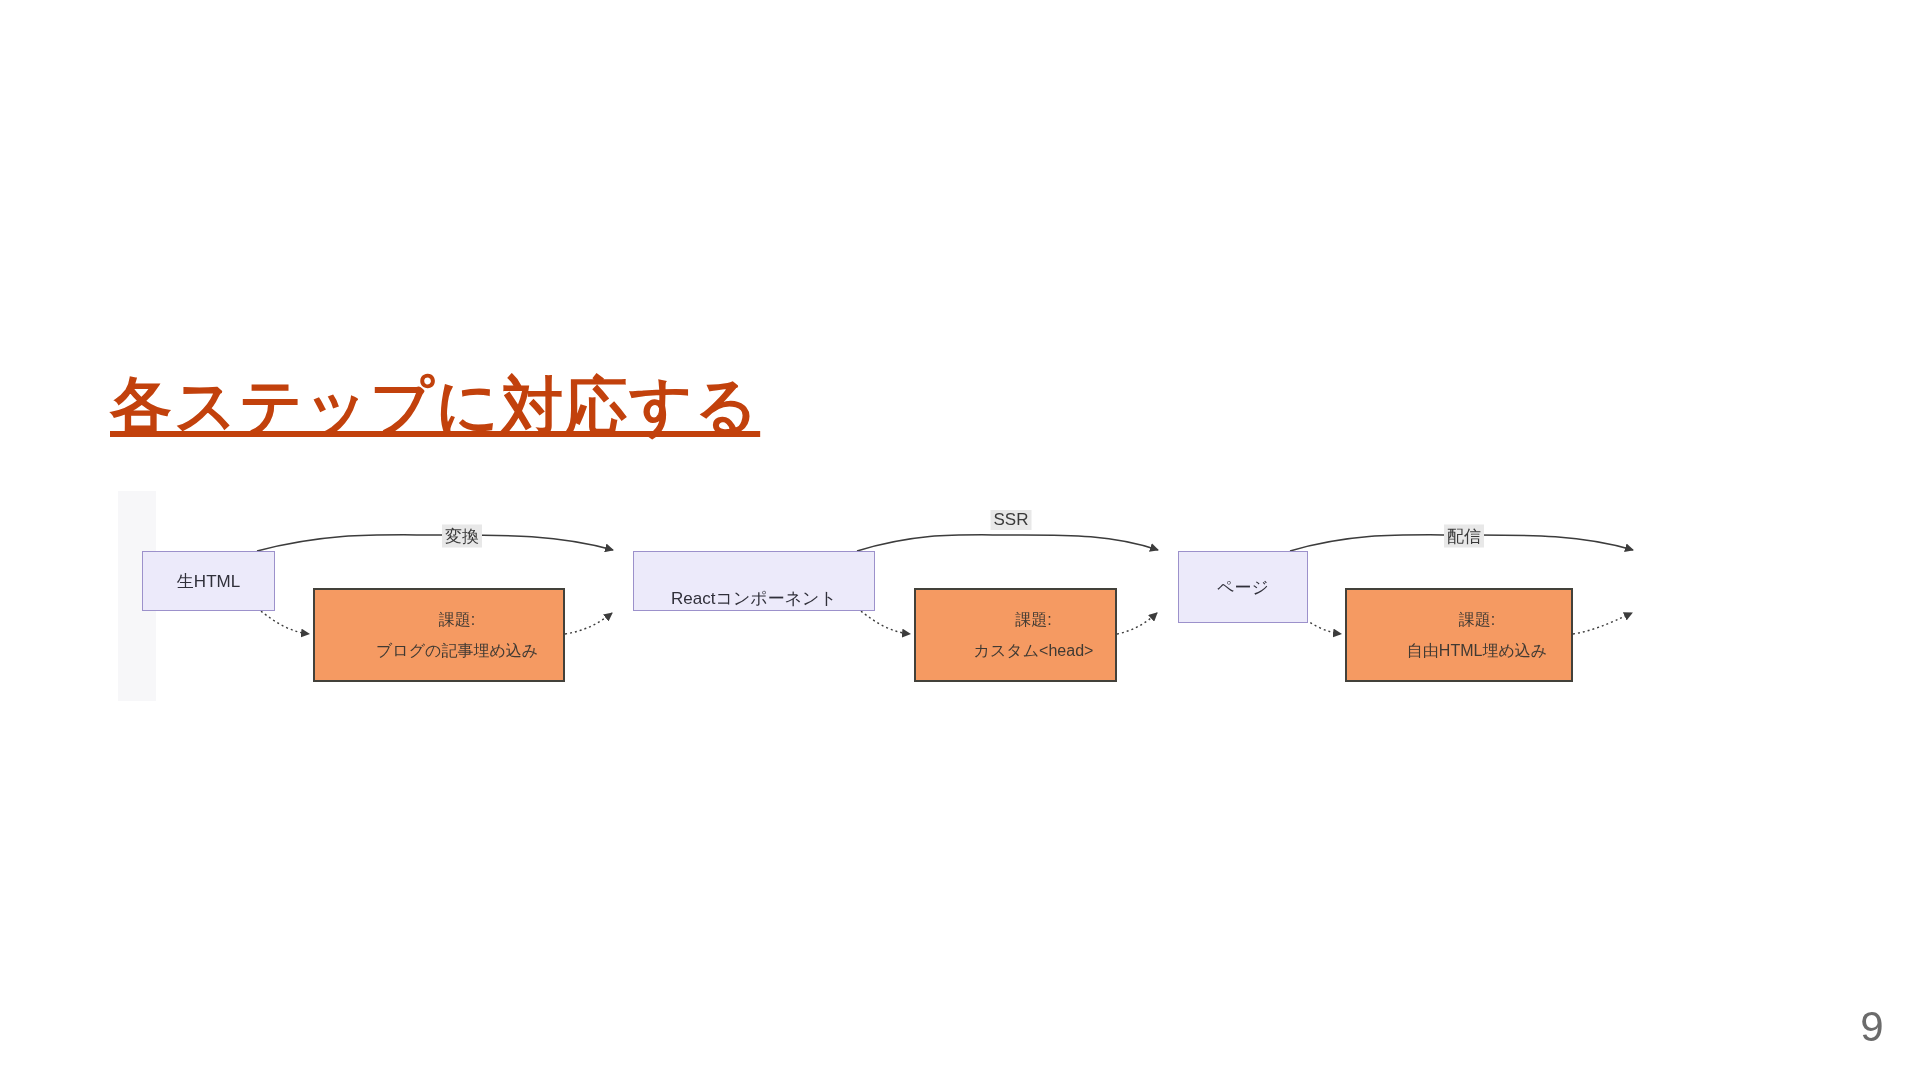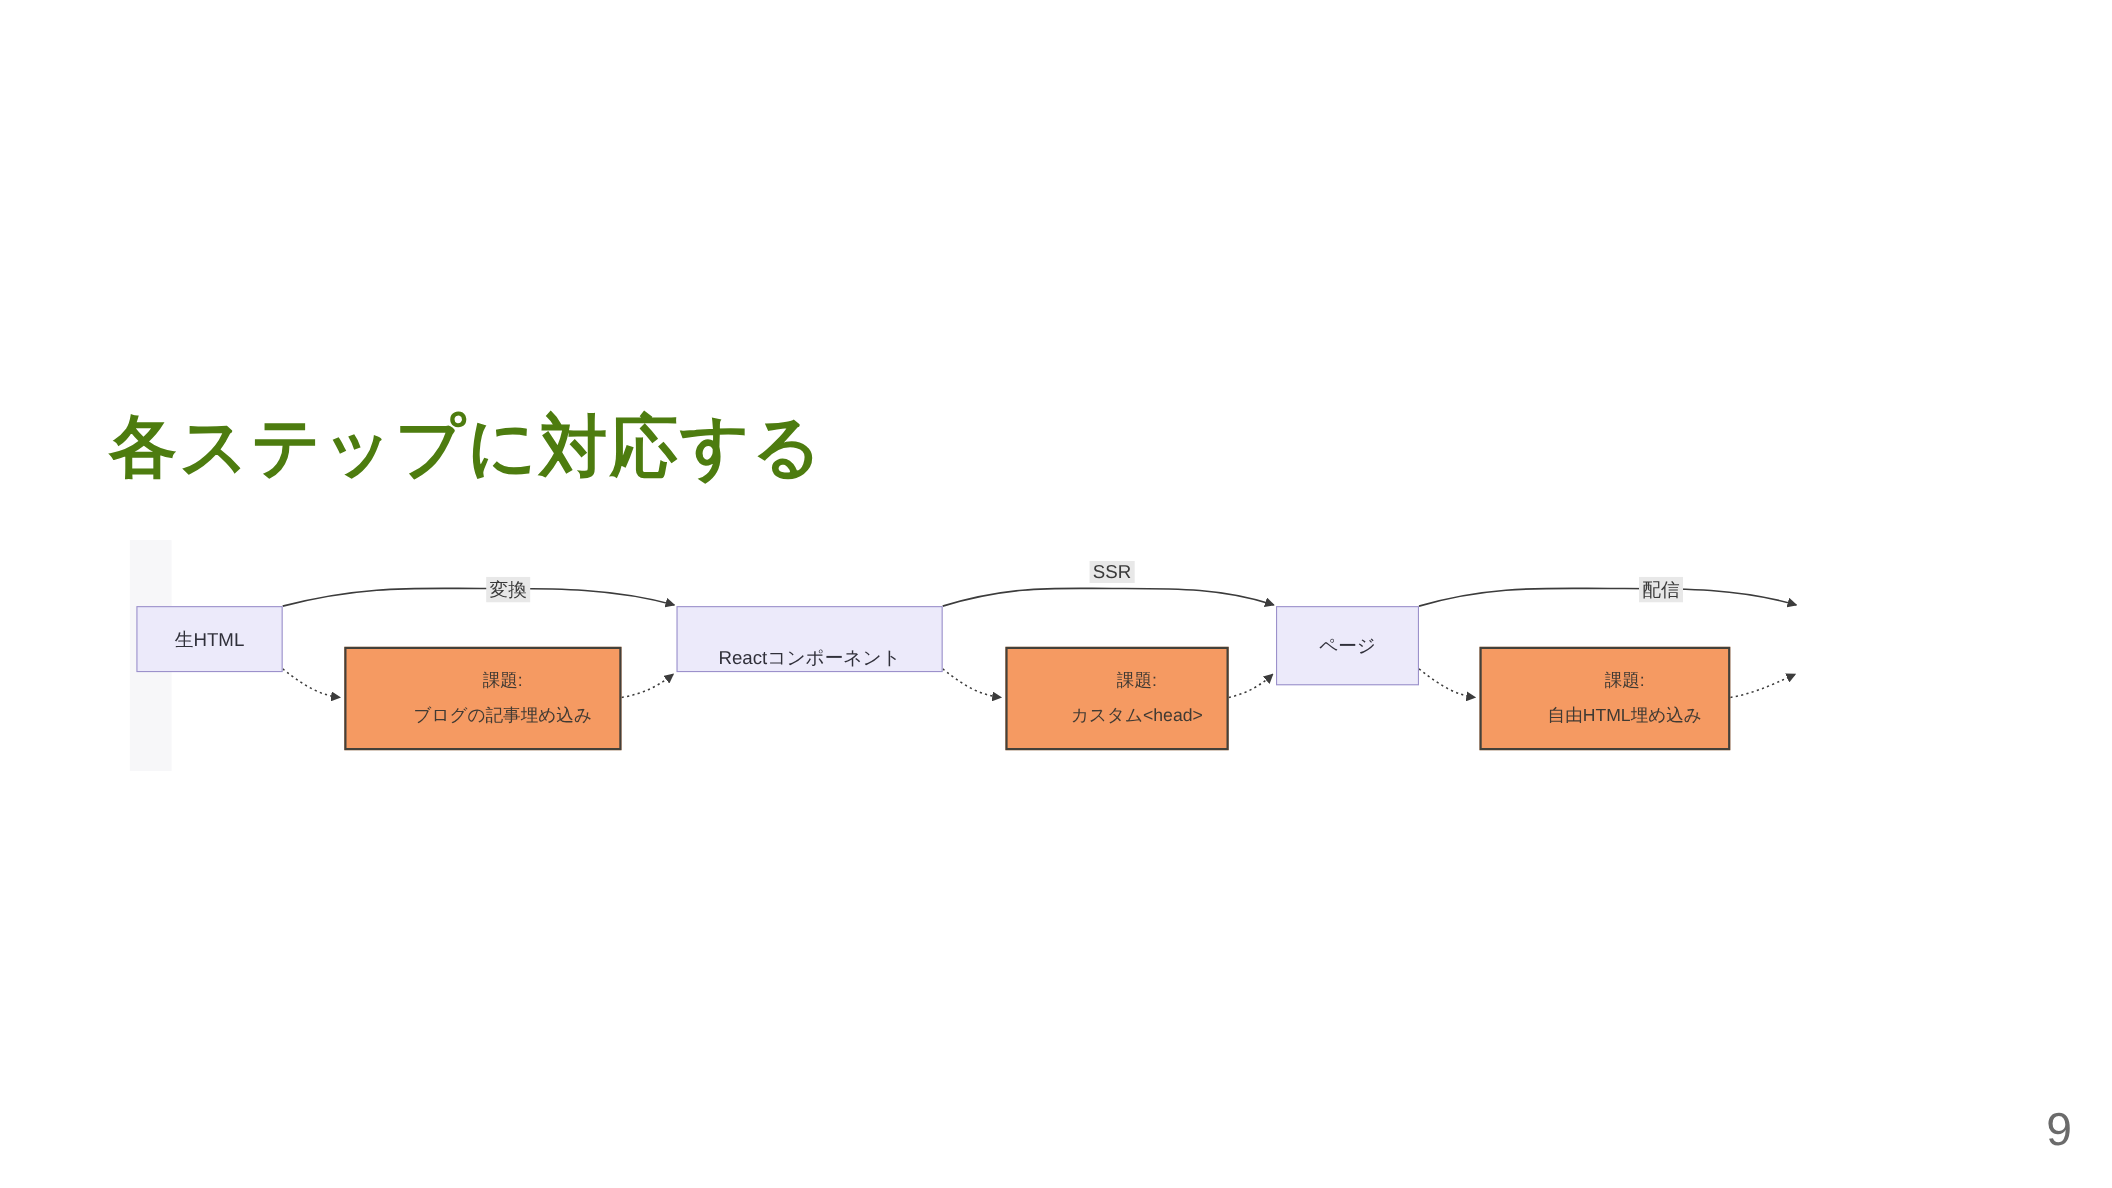--- a/index.html
+++ b/index.html
@@ -3,32 +3,33 @@
 <meta charset="utf-8">
 <style>
   * { margin:0; padding:0; box-sizing:border-box; }
   html,body { background:#ffffff; }
   .slide {
     position:relative; width:1920px; height:1080px; background:#ffffff;
     overflow:hidden;
     font-family:"Liberation Sans","DejaVu Sans",sans-serif;
   }
   .title {
-    position:absolute; left:99px; top:364px;
+    position:absolute; left:110px; top:364px;
     font-size:62px; font-weight:bold; letter-spacing:2px;
-    color:#4d7c0f;
+    color:#c2410c;
+    text-decoration:underline;
   }
   .diagram {
     position:absolute; left:110px; top:485px; width:1720px; height:230px;
   }
   .edge-layer { position:absolute; left:0; top:0; width:1720px; height:230px; }
   .node {
     position:absolute; display:flex; align-items:center; justify-content:center;
     background:#eceafa; border:1px solid #9c91cb;
-    color:#30303a; font-size:17px; text-align:center;
+    color:#30303a; font-size:17px; text-align:center;margin-left:18px;
   }
   .issue {
     position:absolute; display:flex; flex-direction:column;
     align-items:center; justify-content:center;
     background:#f59a62; border:2px solid #43413a;
     color:#403a33; font-size:16px; line-height:1.95; text-align:center;padding-left:36px;
   }
   .edge-label {
     position:absolute; transform:translate(-50%,-50%);
     background:#e8e8e8; padding:0 3px;
@@ -78,21 +79,21 @@
     </div>
     <div class="node" style="left:505px; top:66px; width:242px; height:60px;align-items:flex-end;">
       <span>Reactコンポーネント</span>
     </div>
     <div class="node" style="left:1050px; top:66px; width:130px; height:72px;">
       <span>ページ</span>
     </div>
 
     <div class="edge-label" style="left:327px; top:51px;margin-left:25px;">変換</div>
     <div class="edge-label" style="left:901px; top:35px;">SSR</div>
-    <div class="edge-label" style="left:1400px; top:51px;text-align:right;">配信</div>
+    <div class="edge-label" style="left:1354px; top:51px;text-align:right;">配信</div>
 
     <div class="issue" style="left:203px; top:103px; width:252px; height:94px;">
       <span>課題:</span>
       <span>ブログの記事埋め込み</span>
     </div>
     <div class="issue" style="left:804px; top:103px; width:203px; height:94px;">
       <span>課題:</span>
       <span>カスタム&lt;head&gt;</span>
     </div>
     <div class="issue" style="left:1235px; top:103px; width:228px; height:94px;">

